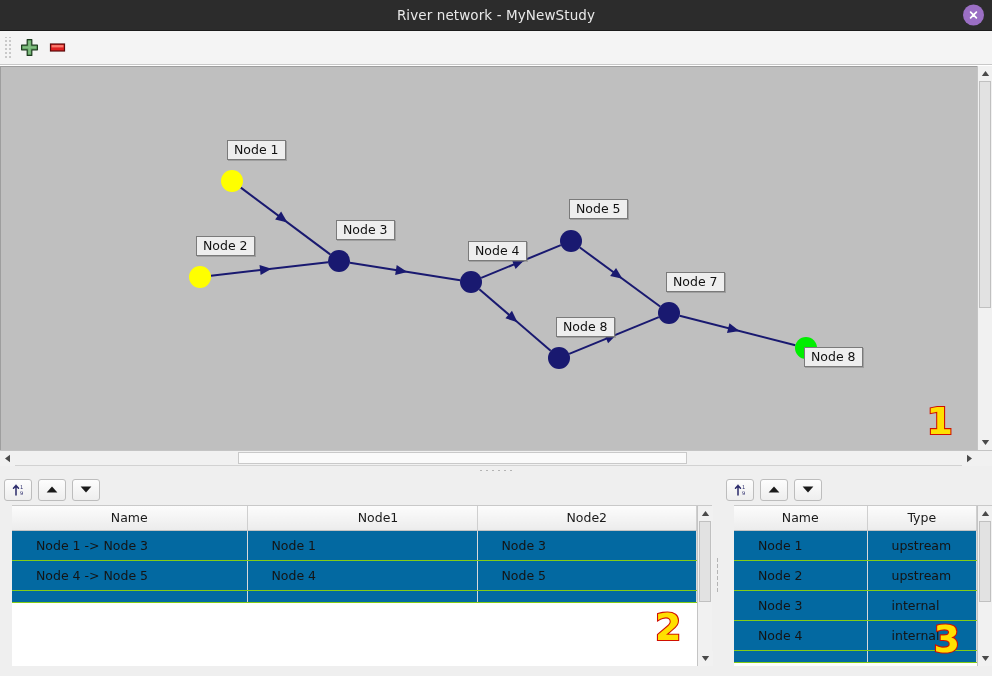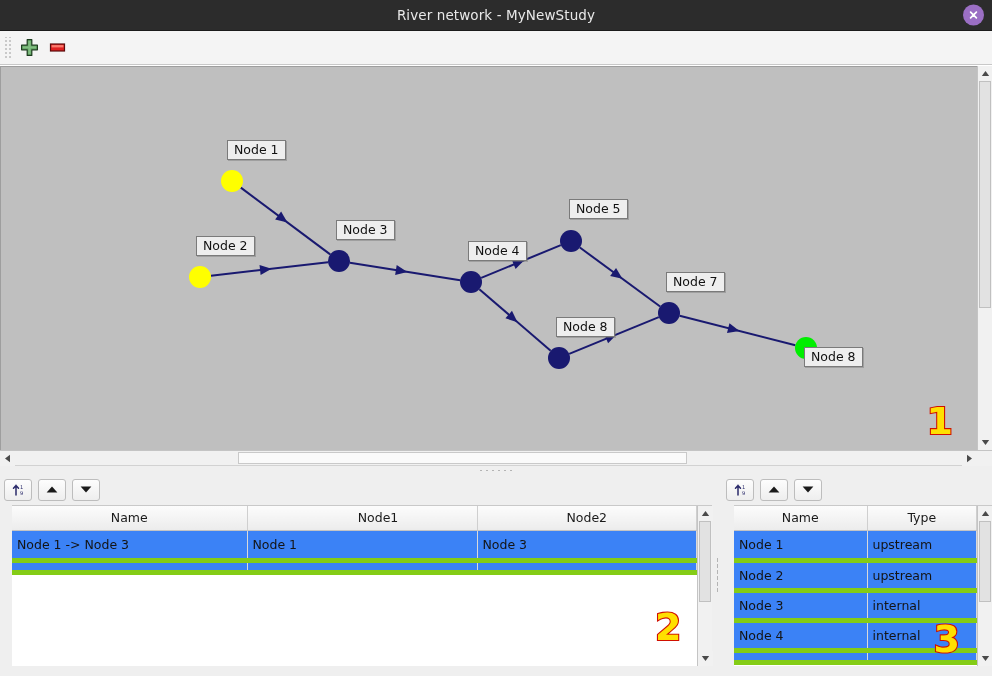--- a/index.html
+++ b/index.html
@@ -239,23 +239,23 @@
     border-right: 1px solid #cfcfcf;
     border-bottom: 1px solid #c4c4c4;
     font-weight: normal;
     font-size: 12.5px;
     text-align: center;
     color: #1a1a1a;
   }
   table.grid td {
     height: 30px;
     border-right: 1px solid #d9d9d9;
-    border-bottom: 5px solid #84cc16;
-    padding: 0 5px;
-    background: #3b82f6;
+    border-bottom: 1px solid #84cc16;
+    padding: 0 24px;
+    background: #0369a1;
     white-space: nowrap;
     overflow: hidden;
   }
   table.grid tr.empty td { height: 12px; }
   .panel-foot { flex: 0 0 10px; background:#efefef; }
 </style>
 </head>
 <body>
 
 <div id="app">
@@ -398,20 +398,25 @@
                   <th style="width: 230px; padding-left: 33px;">Node1</th>
                   <th style="width: auto;">Node2</th>
                 </tr>
               </thead>
             <tbody id="reaches-body">
                 <tr>
                   <td>Node 1 -&gt; Node 3</td>
                   <td>Node 1</td>
                   <td>Node 3</td>
                 </tr>
+                <tr>
+                  <td>Node 4 -&gt; Node 5</td>
+                  <td>Node 4</td>
+                  <td>Node 5</td>
+                </tr>
                 <tr class="empty">
                   <td></td>
                   <td></td>
                   <td></td>
                 </tr>
               </tbody>
           </table>
         </div>
         <div class="vscroll">
           <div class="sb-arrow">

